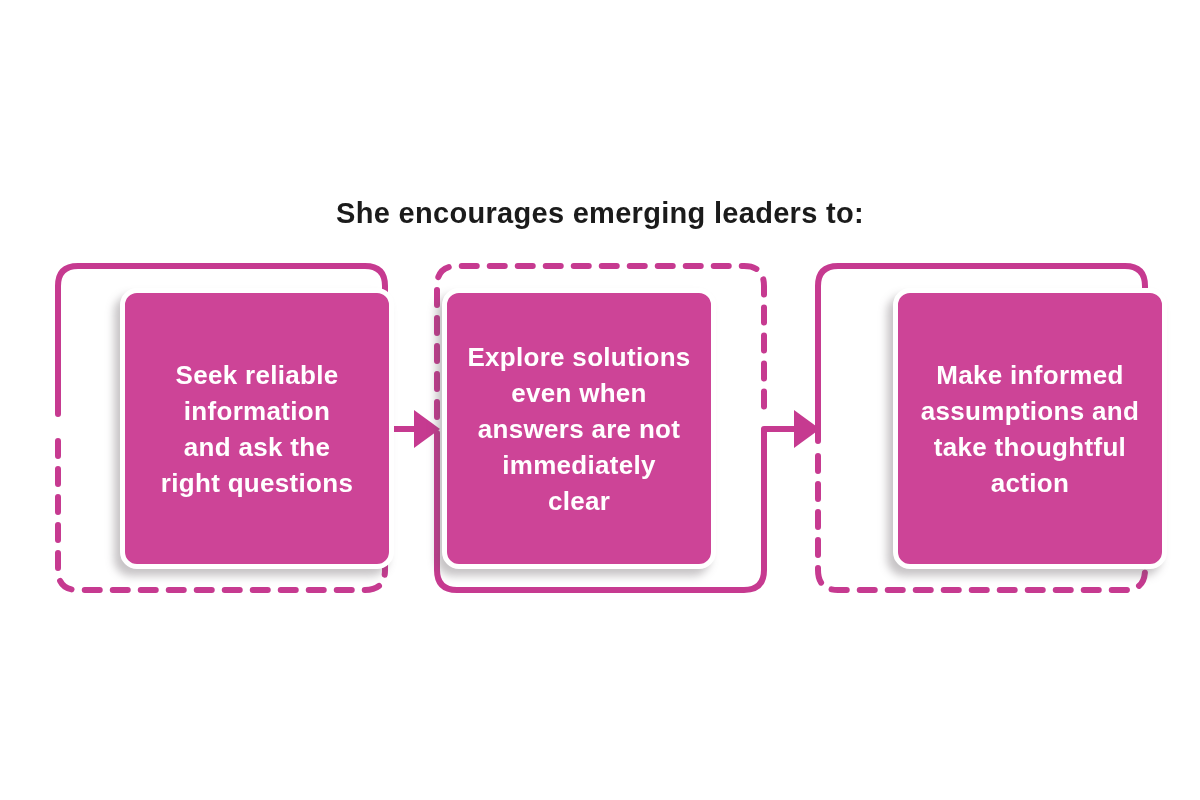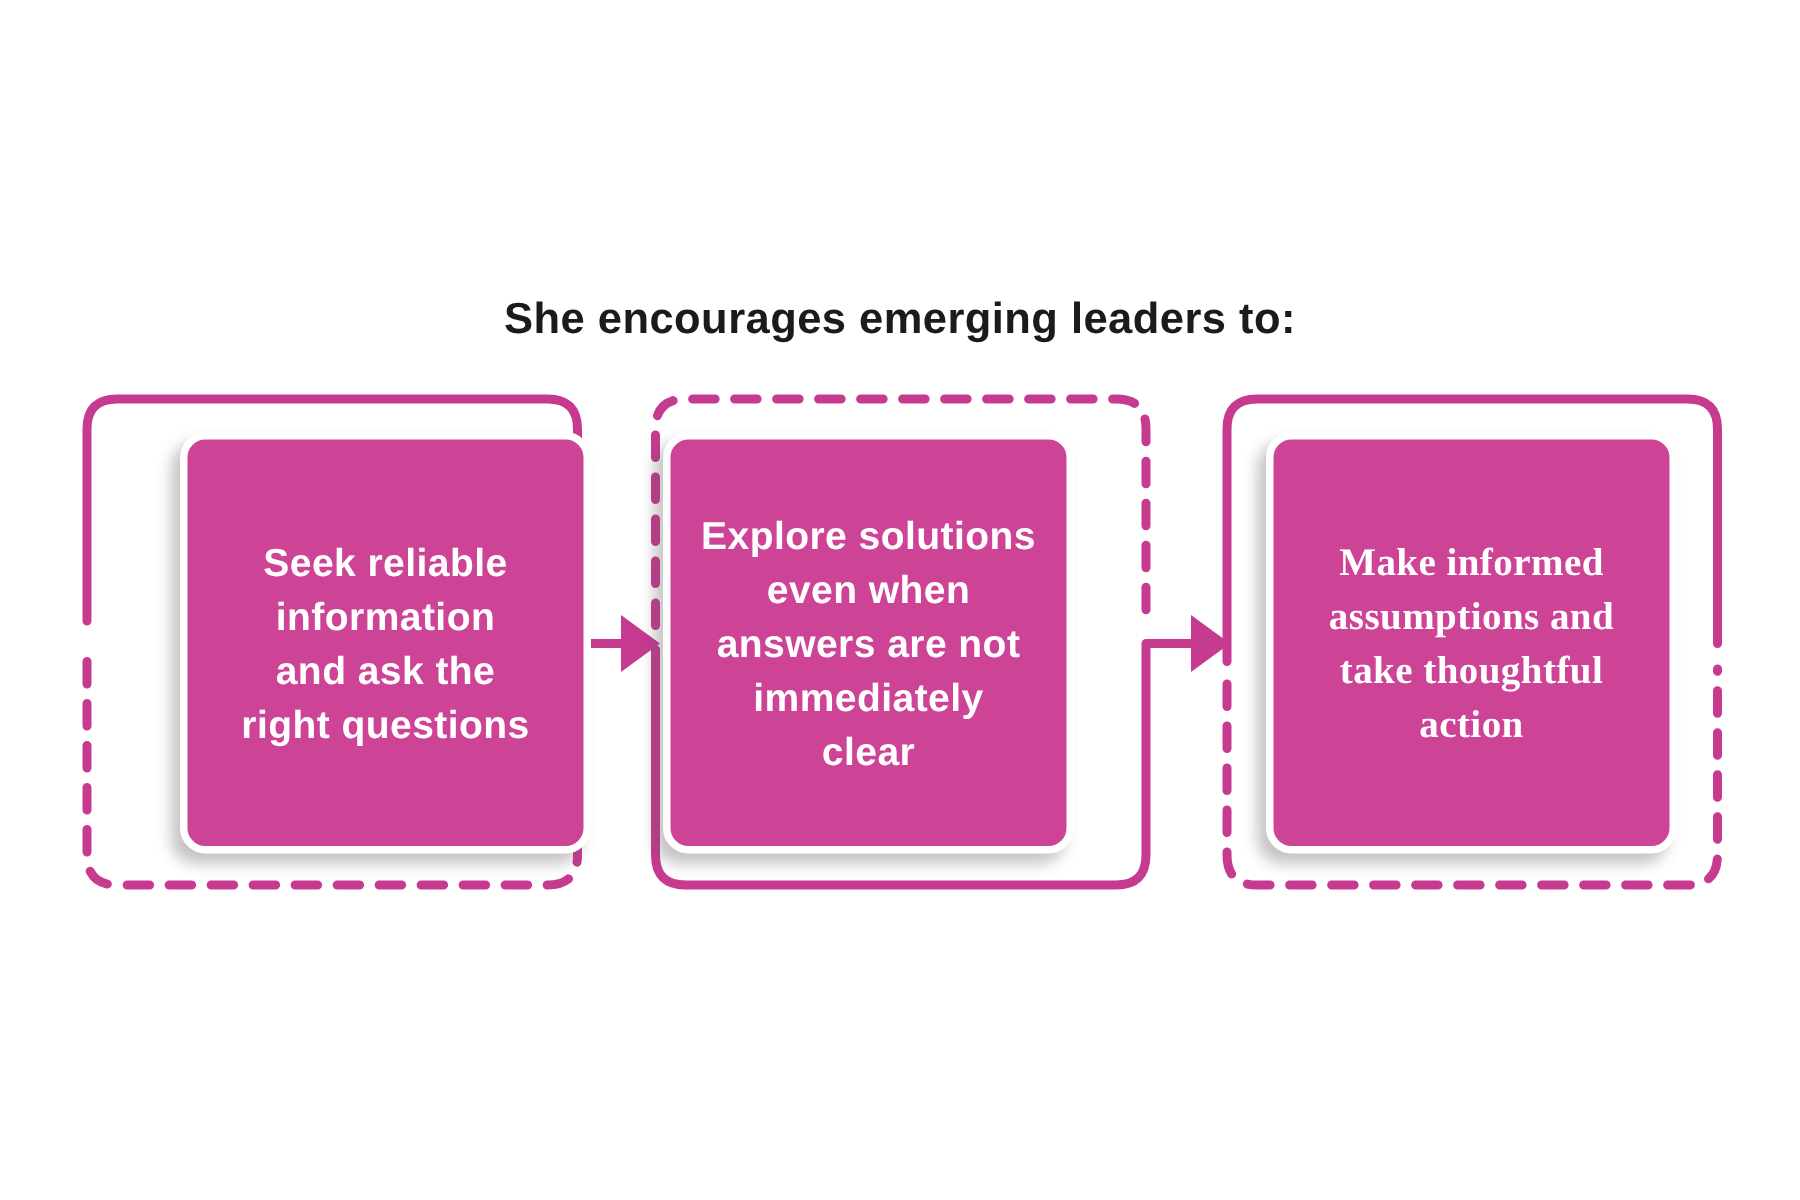--- a/index.html
+++ b/index.html
@@ -26,21 +26,21 @@
   .card{
     position:absolute;top:288px;width:274px;height:281px;
     background:var(--card-fill);
     border:5px solid #ffffff;
     border-radius:17px;
     box-shadow:-6px 7px 9px rgba(95,85,92,0.35);
     display:flex;align-items:center;justify-content:center;
   }
   .card-1{left:84px;margin-left:36px;}
   .card-2{left:442px;}
-  .card-3{left:844px;font-family:Liberation Serif, serif;}
+  .card-3{left:893px;}
   .card-text{
     white-space:pre-line;
     text-align:center;
     color:var(--text-on-card);
     font-size:26px;font-weight:bold;letter-spacing:.3px;
     line-height:36px;
   }
 </style>
 </head>
 <body>

